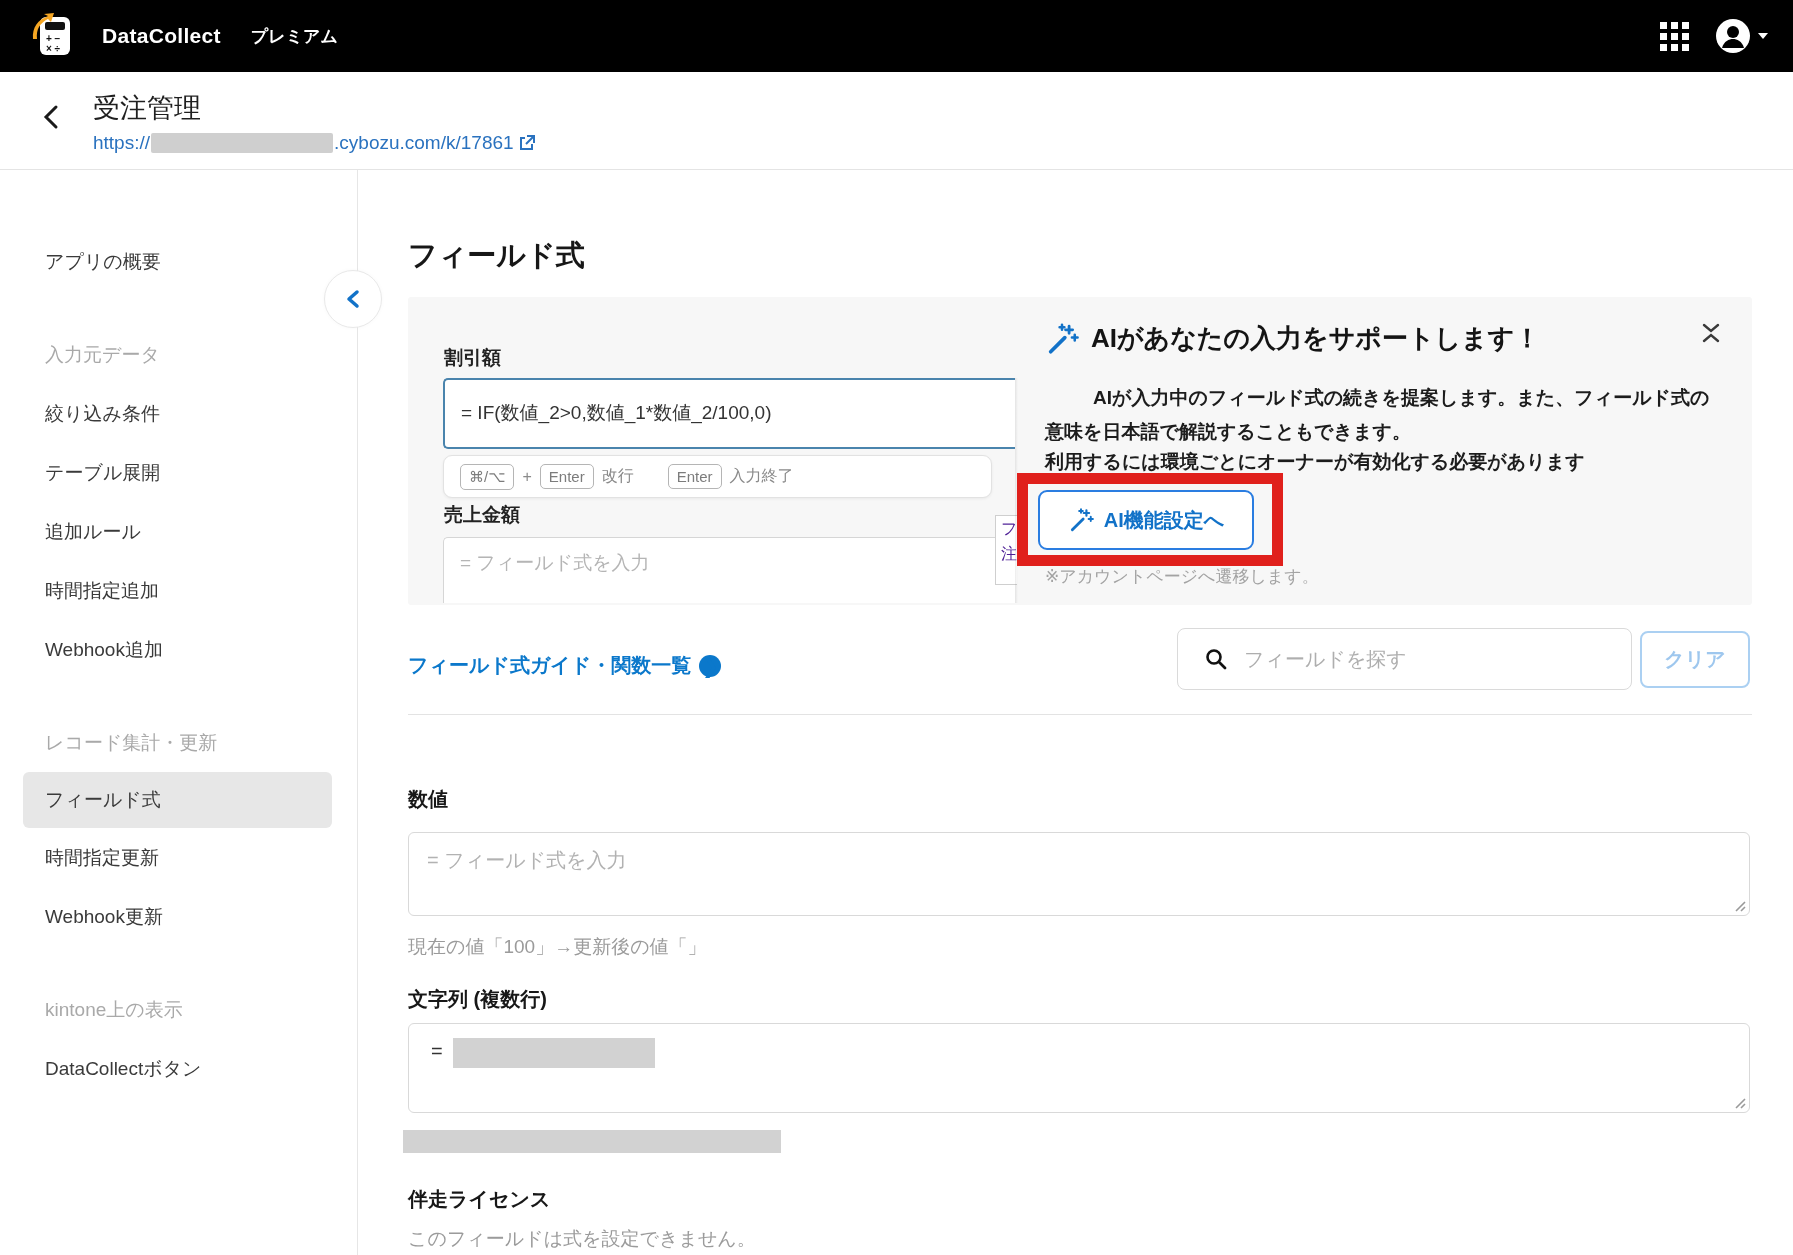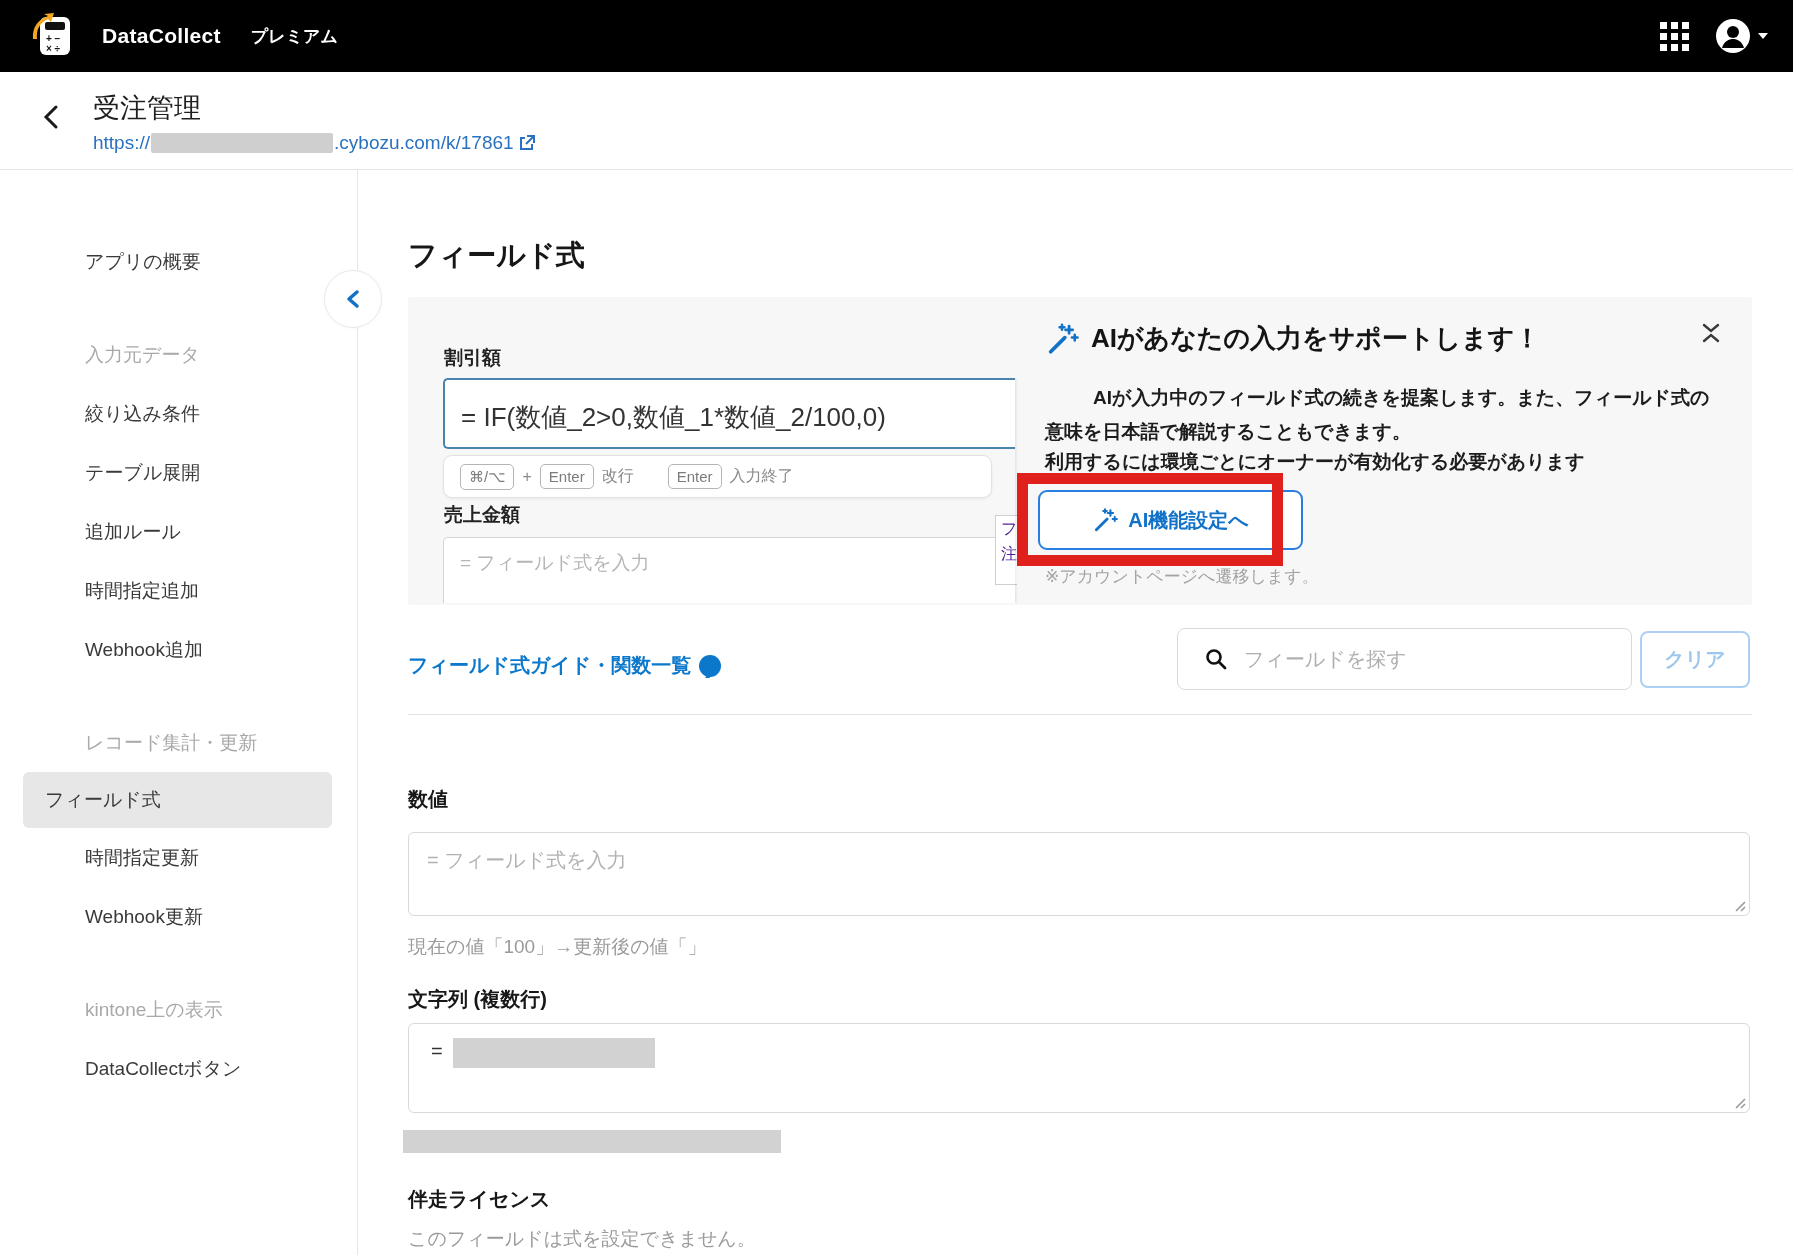--- a/index.html
+++ b/index.html
@@ -24,39 +24,39 @@
                border-bottom:1px solid #e4e4e4; }
   #back-btn { left:40px; top:104px; width:26px; height:30px; cursor:pointer; }
   #crumb-title { left:93px; top:90px; font-size:27px; font-weight:500; color:#1f1f1f; }
   #crumb-url { left:93px; top:132px; display:flex; align-items:center; font-size:19px; color:#2a72bf; }
   .url-redact { display:inline-block; width:182px; height:20px; background:#cfcfcf; border-radius:2px; margin:0 1px; }
 
   
   #sidebar { left:0; top:170px; width:358px; height:1085px; background:#fff;
              border-right:1px solid #e6e6e6; padding-top:62px; }
   .side-item { height:59px; display:flex; align-items:center; padding-left:45px;
-               font-size:19px; color:#3a3a3a; cursor:pointer;margin-left:40px; }
+               font-size:19px; color:#3a3a3a; cursor:pointer; }
   .side-header { color:#a9a9a9; cursor:default; }
   .side-gap { margin-top:34px; }
   .side-selected { background:#e7e7e7; border-radius:6px; margin-left:23px; margin-right:25px;
                    padding-left:22px; height:56px; }
   #collapse-btn { left:324px; top:270px; width:58px; height:58px; border-radius:50%;
                   background:#fff; border:1px solid #e9e9e9; display:flex; align-items:center;
                   justify-content:center; cursor:pointer; box-shadow:0 0 4px rgba(0,0,0,.03); }
 
   
   #page-title { left:408px; top:236px; font-size:29px; font-weight:700; color:#171717; }
 
   #promo-panel { left:408px; top:297px; width:1344px; height:308px; background:#f7f7f7; border-radius:3px; }
 
   
   .pv-label { position:absolute; font-size:19px; font-weight:700; color:#222; }
   #pv-input1 { left:35px; top:81px; width:572px; height:71px; background:#fff;
                border:2px solid #4a84ad; border-right:none; border-radius:5px 0 0 5px; }
-  #pv-formula { position:absolute; left:16px; top:20px; font-size:26px; color:#333; }
+  #pv-formula { position:absolute; left:16px; top:20px; font-size:19px; color:#333; }
   #pv-hintbar { left:35px; top:158px; width:549px; height:43px; background:#fff;
                 border:1px solid #e2e2e2; border-radius:9px; display:flex; align-items:center;
                 padding-left:16px; gap:8px; font-size:16px; color:#8a8a8a;
                 box-shadow:0 1px 3px rgba(0,0,0,.06); }
   .keycap { border:1px solid #b5b5b5; border-radius:5px; padding:3px 8px; font-size:15px;
             color:#7c7c7c; background:#fff; }
   .hint-sp { width:18px; }
   #pv-input2 { left:35px; top:240px; width:572px; height:66px; background:#fff;
                border:1px solid #d6d6d6; border-bottom:none; border-right:none;
                border-radius:5px 0 0 0; }
@@ -67,21 +67,21 @@
   #pv-fade { left:607px; top:81px; width:3px; height:225px;
              background:linear-gradient(to right, rgba(0,0,0,.08), rgba(0,0,0,0)); }
 
   
   #ai-head { left:637px; top:24px; display:flex; align-items:center; gap:12px; }
   #ai-heading { font-size:26px; font-weight:700; color:#141414; }
   #ai-collapse { left:1292px; top:24px; width:22px; height:24px; cursor:pointer; }
   .ai-desc { position:absolute; left:637px; font-size:19px; font-weight:700; color:#1c1c1c; }
   #red-annot { left:609px; top:176px; width:266px; height:93px;
                border:11px solid #e0201c; }
-  #ai-btn { left:630px; top:193px; width:265px; height:60px; background:#fff;
+  #ai-btn { left:630px; top:193px; width:216px; height:60px; background:#fff;
             border:2px solid #2a7de1; border-radius:9px; display:flex; align-items:center;
             justify-content:center; gap:10px; cursor:pointer; }
   #ai-btn span { color:#1272c8; font-size:20px; font-weight:700; }
   #ai-note { left:637px; top:268px; font-size:17px; color:#a3a3a3; }
 
   
   #guide-link { left:408px; top:652px; display:flex; align-items:center; gap:8px; cursor:pointer; }
   #guide-link span { color:#0b78cb; font-size:20px; font-weight:700; }
   .circle-arrow { width:22px; height:22px; border-radius:50%; background:#0b78cb; color:#fff;
                   font-size:12px; display:flex; align-items:center; justify-content:center; font-weight:700; }

